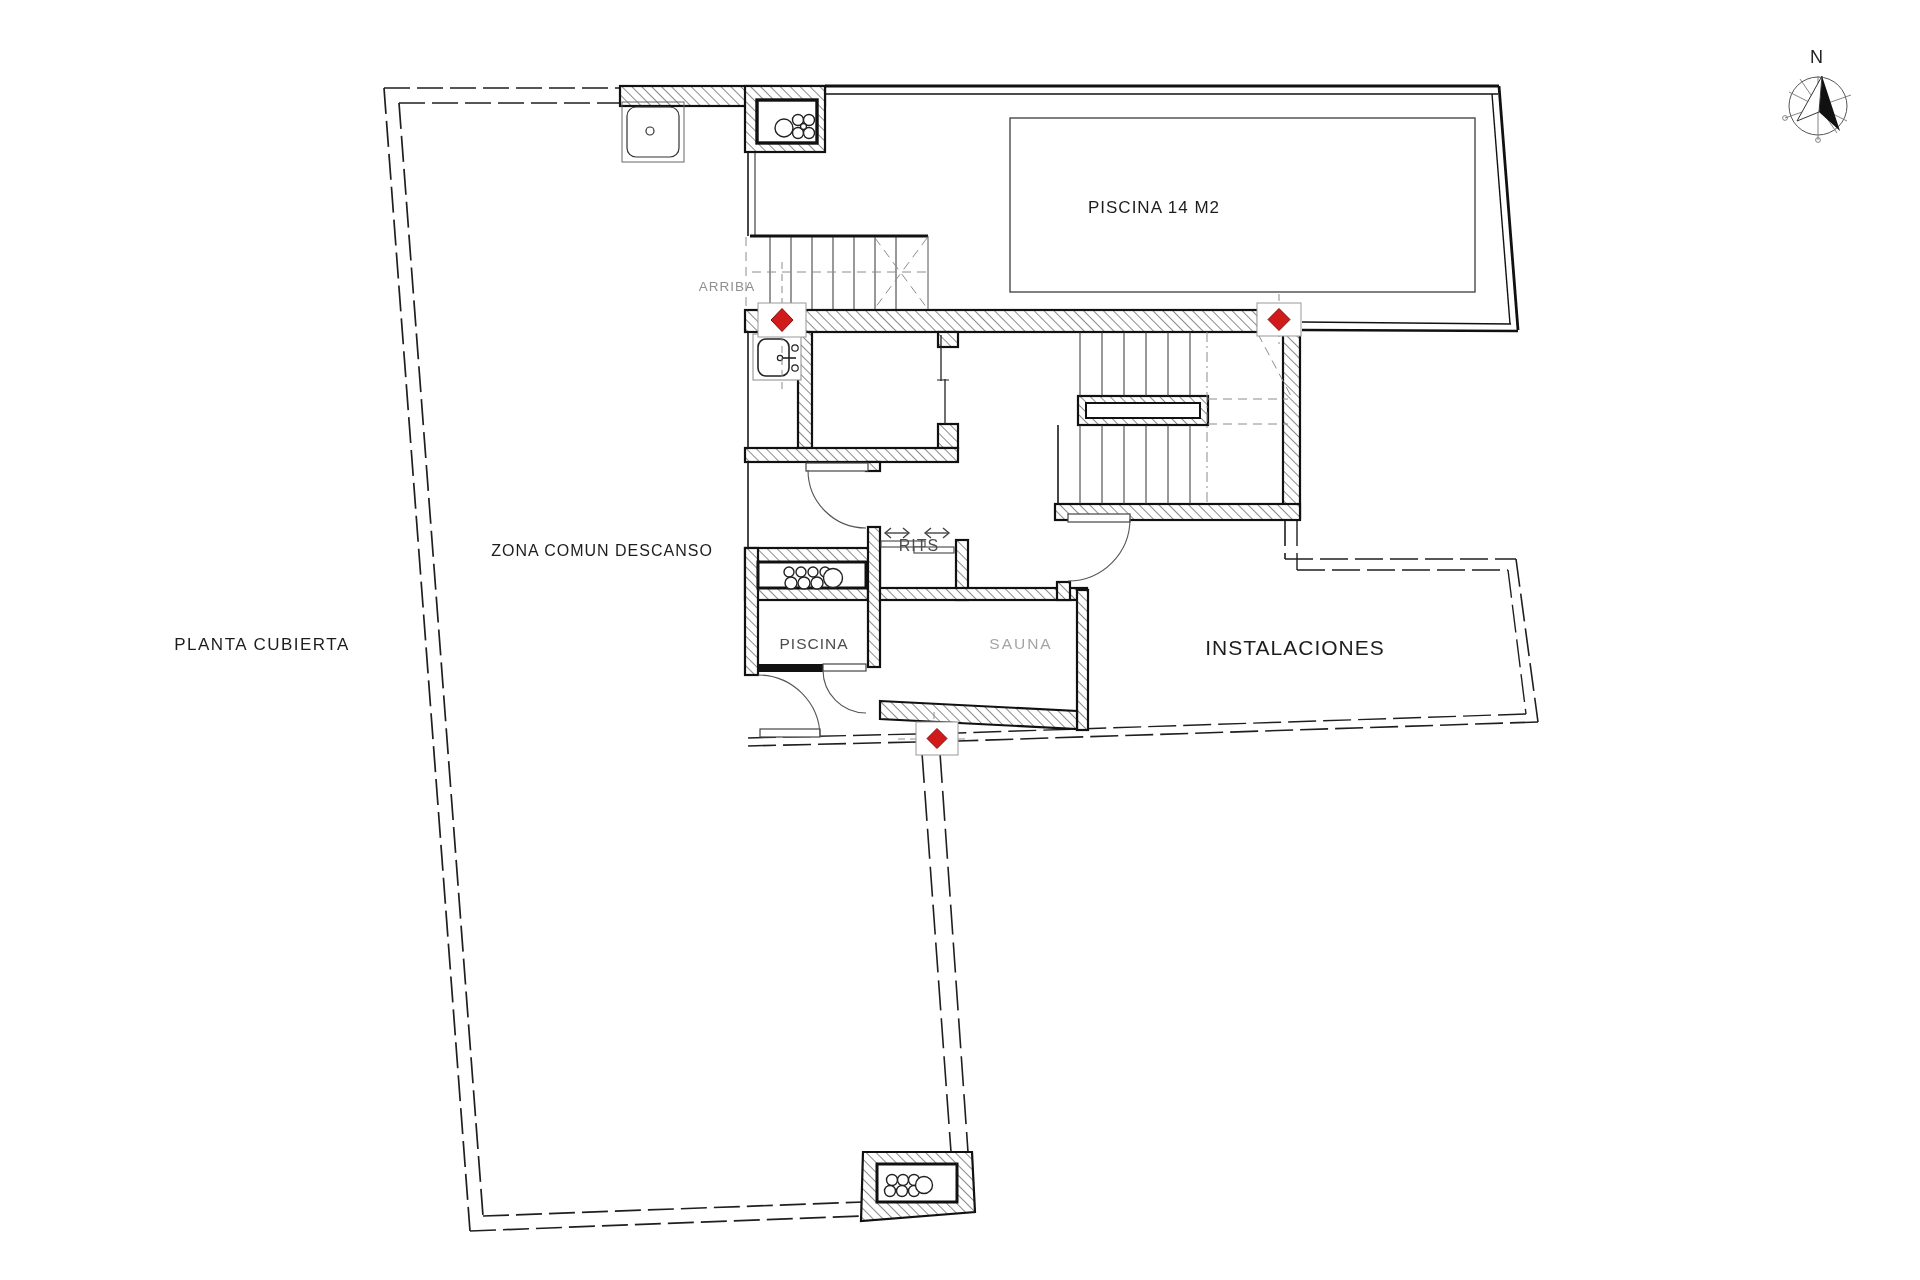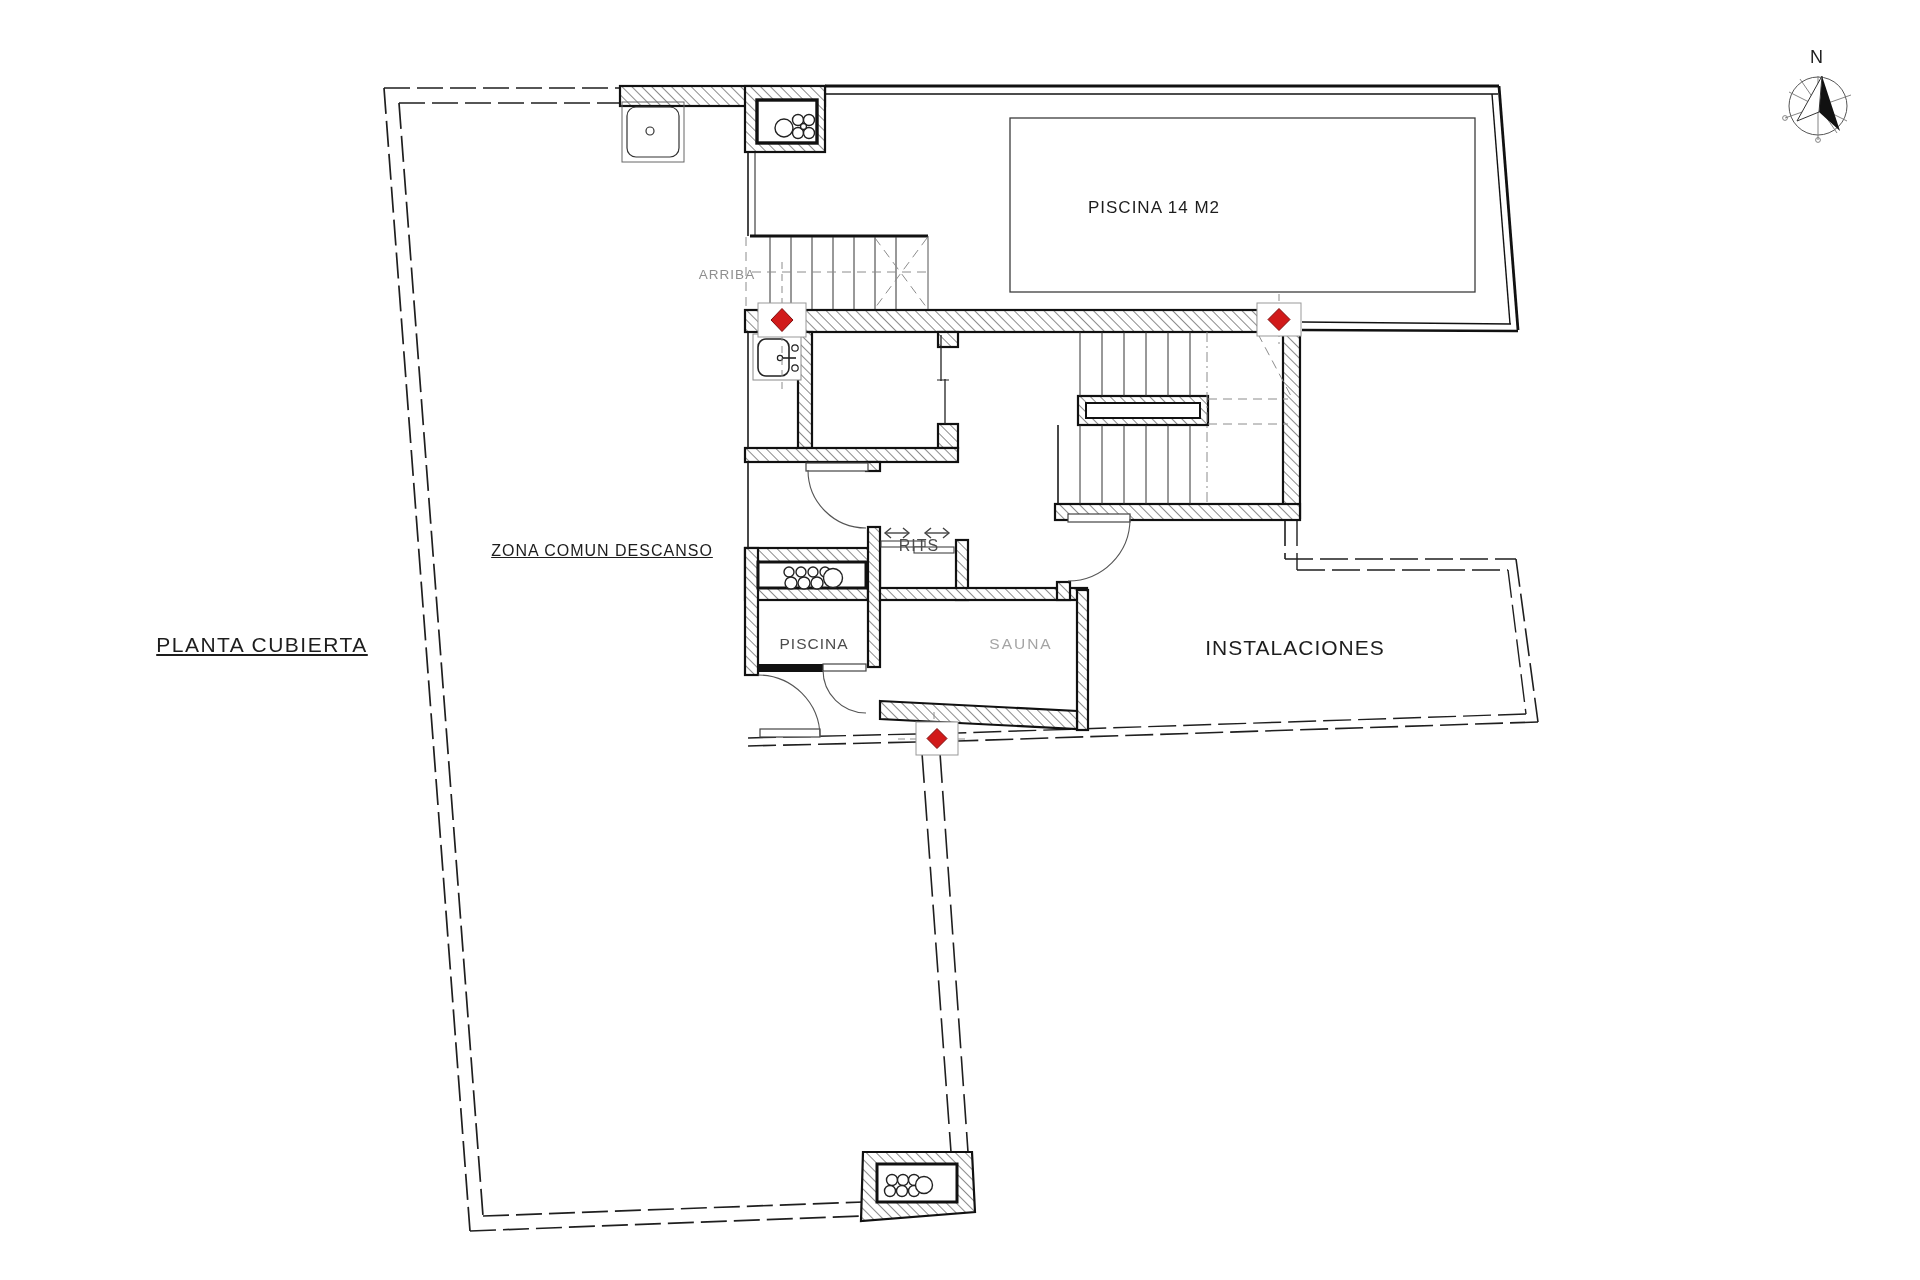--- a/index.html
+++ b/index.html
@@ -261,27 +261,27 @@
       <line x1="1818" y1="76" x2="1818" y2="140"></line>
       <line x1="1789" y1="92" x2="1847" y2="121"></line>
     </g>
     <circle cx="1785" cy="118" r="2.4" fill="none" stroke="#777" stroke-width="0.9"></circle>
     <circle cx="1818" cy="140" r="2.4" fill="none" stroke="#777" stroke-width="0.9"></circle>
     <polygon points="1822,76 1840,131 1819,112" fill="#111"></polygon>
     <polygon points="1822,76 1797,121 1819,112" fill="#ffffff" stroke="#333" stroke-width="1"></polygon>
   </g>
 </svg>
 
-<div class="lbl" style="left:262px;top:645px;font-size:21px;letter-spacing:1.5px;text-decoration:underline;">PLANTA CUBIERTA</div>
-
-<div class="lbl" style="left:602px;top:551px;font-size:16px;text-decoration:underline;">ZONA COMUN DESCANSO</div>
+<div class="lbl" style="left:262px;top:645px;font-size:17px;letter-spacing:1.5px;">PLANTA CUBIERTA</div>
+
+<div class="lbl" style="left:602px;top:551px;font-size:16px;">ZONA COMUN DESCANSO</div>
 
 <div class="lbl" style="left:1154px;top:208px;font-size:17px;">PISCINA 14 M2</div>
 
-<div class="lbl gray" style="left:727px;top:274px;font-size:13.5px;">ARRIBA</div>
+<div class="lbl gray" style="left:727px;top:286px;font-size:13.5px;">ARRIBA</div>
 
 <div class="lbl mid" style="left:919px;top:546px;font-size:16px;">RITS</div>
 
 <div class="lbl mid" style="left:814px;top:644px;font-size:15.5px;">PISCINA</div>
 
 <div class="lbl faint" style="left:973px;top:644px;font-size:15.5px;margin-left:48px;">SAUNA</div>
 
 <div class="lbl" style="left:1295px;top:648px;font-size:21px;">INSTALACIONES</div>
 
 <div class="lbl" style="left:1817px;top:57px;font-size:18px;">N</div>

